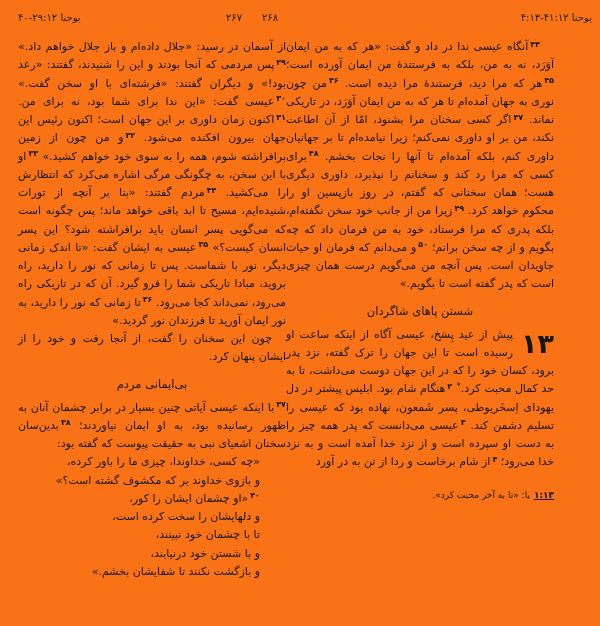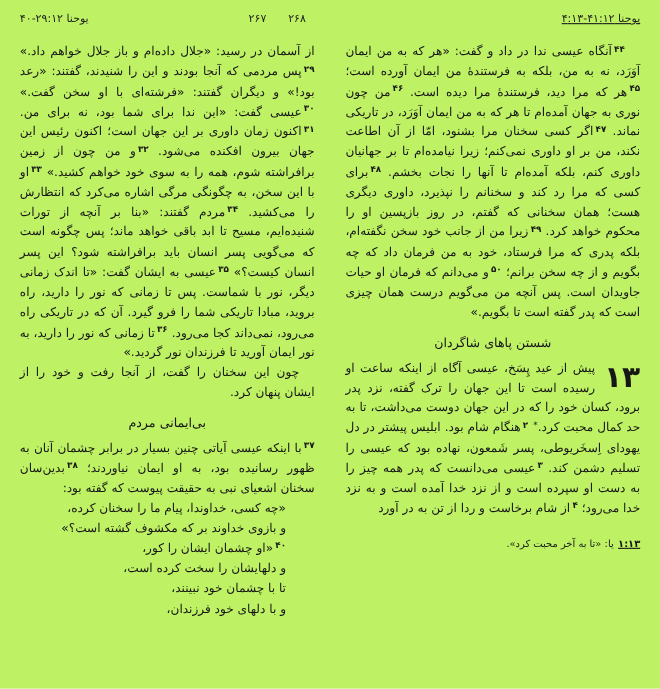--- a/index.html
+++ b/index.html
@@ -2,31 +2,31 @@
 <html lang="fa"><head>
 <meta charset="utf-8">
 <style>
   html,body{margin:0;padding:0;width:600px;height:626px;overflow:hidden;}
   body{
     background:#fcfcfb;
     color:#161616;
     font-family:"DejaVu Sans", sans-serif;
     -webkit-font-smoothing:antialiased;
   }
-  .book{position:relative;width:600px;height:626px;background:#bef264;overflow:hidden;}
+  .book{position:relative;width:600px;height:626px;background:#f97316;overflow:hidden;}
 
   
   .pagehead{position:absolute;top:12px;left:0;right:0;height:16px;font-size:10px;color:#1c1c1c;}
   .pagehead .ref-left{position:absolute;left:18px;direction:rtl;white-space:nowrap;}
   .pagehead .pn-left{position:absolute;left:226px;}
   .pagehead .pn-right{position:absolute;left:262px;}
-  .pagehead .ref-right{position:absolute;right:18px;direction:rtl;white-space:nowrap;text-decoration:underline;}
+  .pagehead .ref-right{position:absolute;right:8px;direction:rtl;white-space:nowrap;}
 
   
-  .columns{position:absolute;top:38px;left:18px;width:564px;bottom:8px;display:flex;justify-content:space-between;}
+  .columns{position:absolute;top:38px;left:18px;width:564px;bottom:8px;display:flex;}
   .page{width:268px;direction:rtl;text-align:justify;font-size:11px;line-height:1.66;}
 
   .para{margin:0;text-indent:14px;}
   .para.flush{text-indent:0;}
 
   .heading{font-size:11.5px;font-weight:normal;text-align:center;margin:8px 0 5px;}
 
   .poem{margin:0 26px 0 0;}
   .pline{text-align:right;line-height:1.66;}
 
@@ -52,28 +52,29 @@
   </header>
 
   <div class="columns">
 
     <section class="page">
       <p class="para flush">از آسمان در رسید: «جلال داده‌ام و باز جلال خواهم داد.» <span class="vnum">۲۹</span>پس مردمی که آنجا بودند و این را شنیدند، گفتند: «رعد بود!» و دیگران گفتند: «فرشته‌ای با او سخن گفت.» <span class="vnum">۳۰</span>عیسی گفت: «این ندا برای شما بود، نه برای من. <span class="vnum">۳۱</span>اکنون زمان داوری بر این جهان است؛ اکنون رئیس این جهان بیرون افکنده می‌شود. <span class="vnum">۳۲</span>و من چون از زمین برافراشته شوم، همه را به سوی خود خواهم کشید.» <span class="vnum">۳۳</span>او با این سخن، به چگونگی مرگی اشاره می‌کرد که انتظارش را می‌کشید. <span class="vnum">۳۴</span>مردم گفتند: «بنا بر آنچه از تورات شنیده‌ایم، مسیح تا ابد باقی خواهد ماند؛ پس چگونه است که می‌گویی پسر انسان باید برافراشته شود؟ این پسر انسان کیست؟» <span class="vnum">۳۵</span>عیسی به ایشان گفت: «تا اندک زمانی دیگر، نور با شماست. پس تا زمانی که نور را دارید، راه بروید، مبادا تاریکی شما را فرو گیرد. آن که در تاریکی راه می‌رود، نمی‌داند کجا می‌رود. <span class="vnum">۳۶</span>تا زمانی که نور را دارید، به نور ایمان آورید تا فرزندان نور گردید.»</p>
       <p class="para">چون این سخنان را گفت، از آنجا رفت و خود را از ایشان پنهان کرد.</p>
       <h2 class="heading">بی‌ایمانی مردم</h2>
       <p class="para flush"><span class="vnum">۳۷</span>با اینکه عیسی آیاتی چنین بسیار در برابر چشمان آنان به ظهور رسانیده بود، به او ایمان نیاوردند؛ <span class="vnum">۳۸</span>بدین‌سان سخنان اشعیای نبی به حقیقت پیوست که گفته بود:</p>
       <div class="poem">
-        <div class="pline">«چه کسی، خداوندا، پیام ما را سخنان کرده،</div>
+        <div class="pline">«چه کسی، خداوندا، چیزی ما را باور کرده،</div>
         <div class="pline">و بازوی خداوند بر که مکشوف گشته است؟»</div>
       </div>
       <div class="poem">
         <div class="pline"><span class="vnum">۴۰</span>«او چشمان ایشان را کور،</div>
         <div class="pline">و دلهایشان را سخت کرده است،</div>
         <div class="pline">تا با چشمان خود نبینند،</div>
-        <div class="pline">و با دلهای خود فرزندان،</div>
+        <div class="pline">و با شستن خود درنیابند،</div>
+        <div class="pline">و بازگشت نکنند تا شفایشان بخشم.»</div>
       </div>
     </section>
 
     <section class="page">
       <p class="para"><span class="vnum">۴۴</span>آنگاه عیسی ندا در داد و گفت: «هر که به من ایمان آوَرَد، نه به من، بلکه به فرستندهٔ من ایمان آورده است؛ <span class="vnum">۴۵</span>هر که مرا دید، فرستندهٔ مرا دیده است. <span class="vnum">۴۶</span>من چون نوری به جهان آمده‌ام تا هر که به من ایمان آوَرَد، در تاریکی نماند. <span class="vnum">۴۷</span>اگر کسی سخنان مرا بشنود، امّا از آن اطاعت نکند، من بر او داوری نمی‌کنم؛ زیرا نیامده‌ام تا بر جهانیان داوری کنم، بلکه آمده‌ام تا آنها را نجات بخشم. <span class="vnum">۴۸</span>برای کسی که مرا رد کند و سخنانم را نپذیرد، داوری دیگری هست؛ همان سخنانی که گفتم، در روز بازپسین او را محکوم خواهد کرد. <span class="vnum">۴۹</span>زیرا من از جانب خود سخن نگفته‌ام، بلکه پدری که مرا فرستاد، خود به من فرمان داد که چه بگویم و از چه سخن برانم؛ <span class="vnum">۵۰</span>و می‌دانم که فرمان او حیات جاویدان است. پس آنچه من می‌گویم درست همان چیزی است که پدر گفته است تا بگویم.»</p>
       <h2 class="heading">شستن پاهای شاگردان</h2>
       <div class="chapter-start">
         <p class="para flush"><span class="chapnum">۱۳</span>پیش از عید پِسَخ، عیسی آگاه از اینکه ساعت او رسیده است تا این جهان را ترک گفته، نزد پدر برود، کسان خود را که در این جهان دوست می‌داشت، تا به حد کمال محبت کرد.<span class="fnmark">*</span> <span class="vnum">۲</span>هنگام شام بود. ابلیس پیشتر در دل یهودای اِسخَریوطی، پسر شَمعون، نهاده بود که عیسی را تسلیم دشمن کند. <span class="vnum">۳</span>عیسی می‌دانست که پدر همه چیز را به دست او سپرده است و از نزد خدا آمده است و به نزد خدا می‌رود؛ <span class="vnum">۴</span>از شام برخاست و ردا از تن به در آورد</p>
       </div>
       <div class="footnote">

